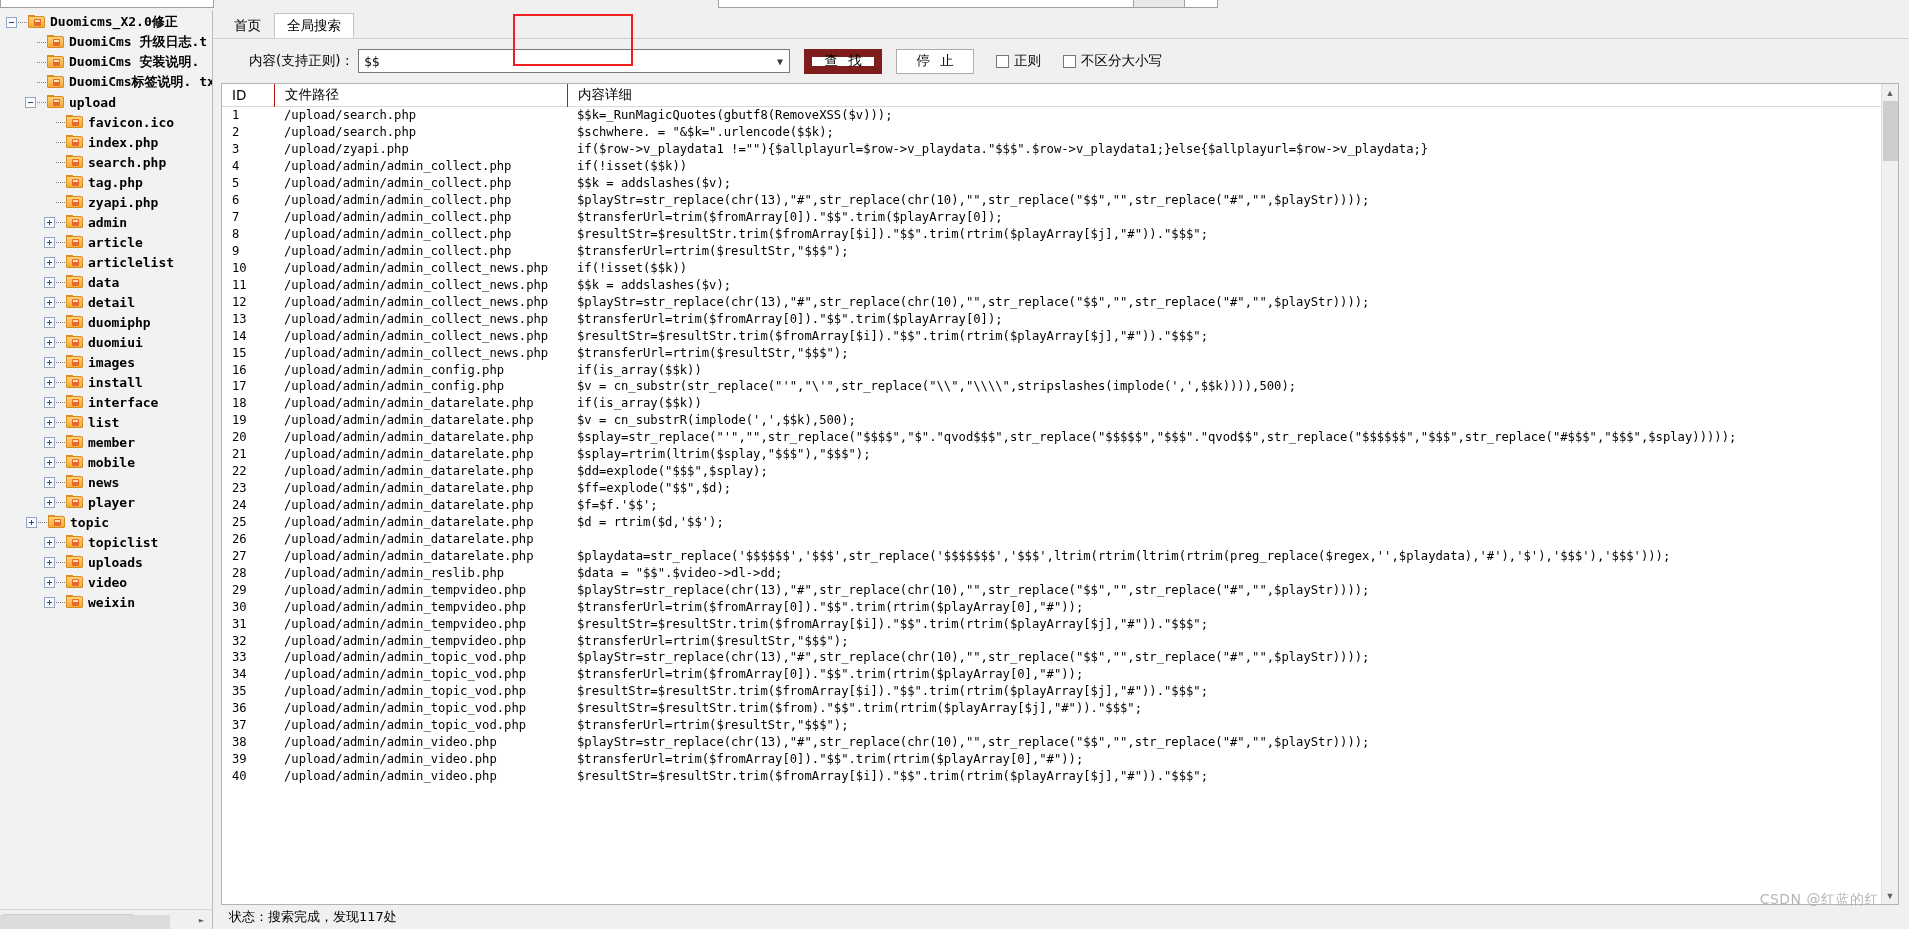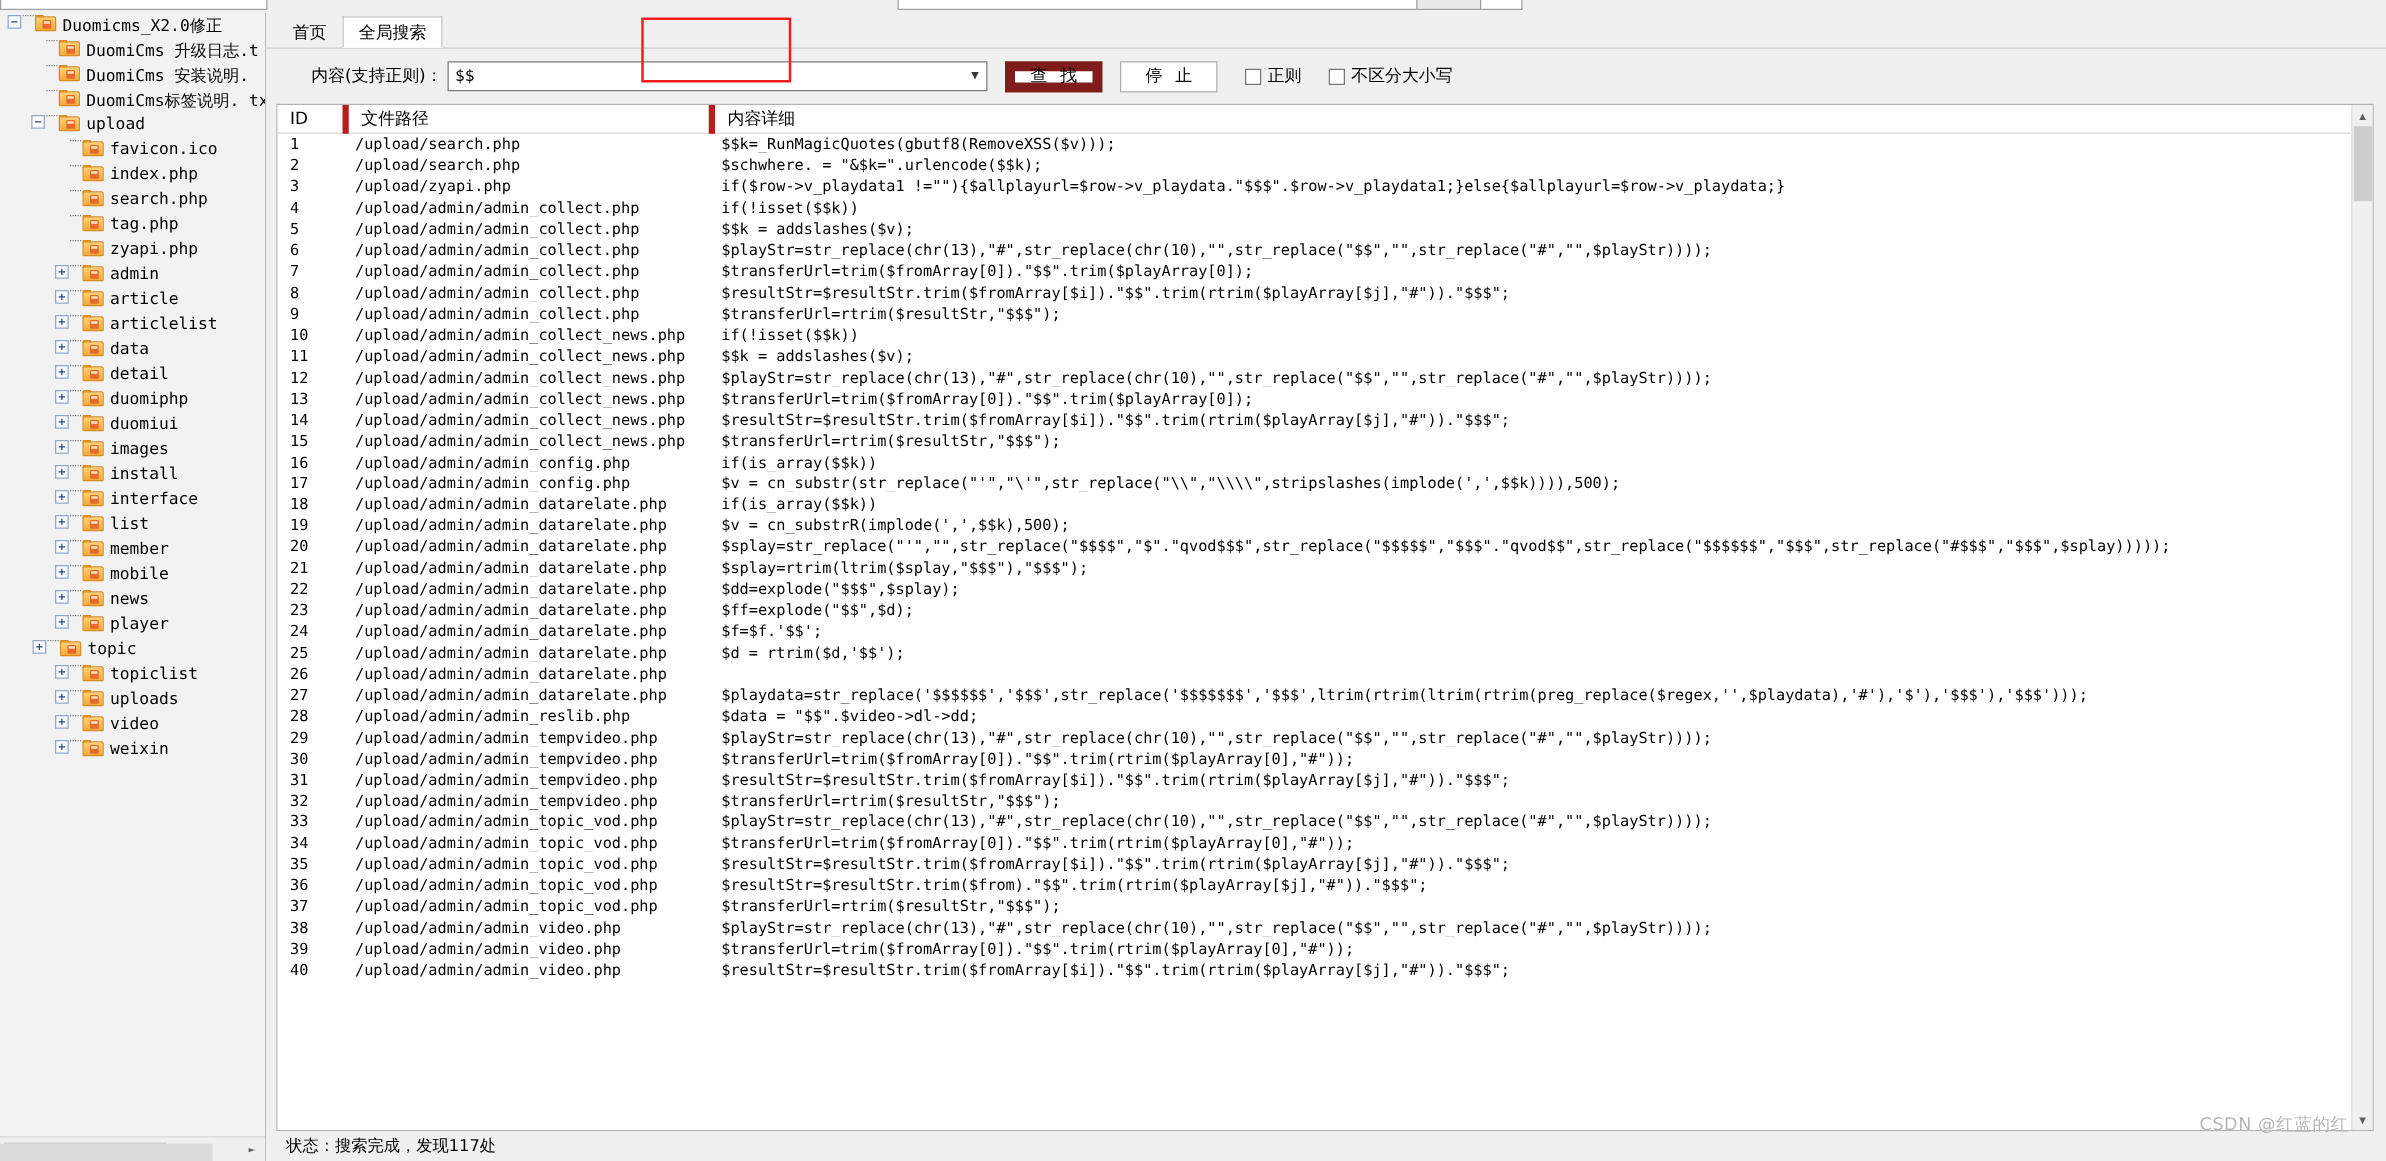--- a/index.html
+++ b/index.html
@@ -63,26 +63,27 @@
     font-family: "DejaVu Sans Mono", "Liberation Mono", monospace;
   }
   .tree-scroll {
     position: absolute;
     left: 0; top: 0; right: 0; bottom: 20px;
     overflow: hidden;
     padding-top: 2px;
   }
   .tree-node {
     display: flex;
-    align-items: flex-start;
+    align-items: center;
     height: 20px;
     font-size: 13px;
     color: #000;
     white-space: nowrap;
     position: relative;
+    font-weight: bold;
   }
   .toggle {
     width: 11px; height: 11px;
     border: 1px solid #92a8c8;
     background: #fbfbfb;
     position: relative;
     margin-right: 1px;
     flex: 0 0 11px;
   }
   .toggle::before {
@@ -315,21 +316,21 @@
     height: 23px;
     flex: 0 0 23px;
     background: #ffffff;
     align-items: center;
     font-family: "DejaVu Sans", sans-serif;
     font-size: 13.5px;
     color: #000;
     border-bottom: 1px solid #d8d8d8;
   }
   .hcell { padding-left: 10px; position: relative; height: 23px; display:flex; align-items:center;}
-  .hcell + .hcell { border-left: 5px solid #b91c1c; }
+  .hcell + .hcell { border-left: 1px solid #b91c1c; }
   .c-id   { width: 52px; flex: 0 0 52px; }
   .c-path { width: 293px; flex: 0 0 293px; }
   .c-det  { flex: 1 1 auto; min-width:0; }
 
   .grid-body {
     flex: 1 1 auto;
     overflow: hidden;
     min-height: 0;
   }
   .row {

